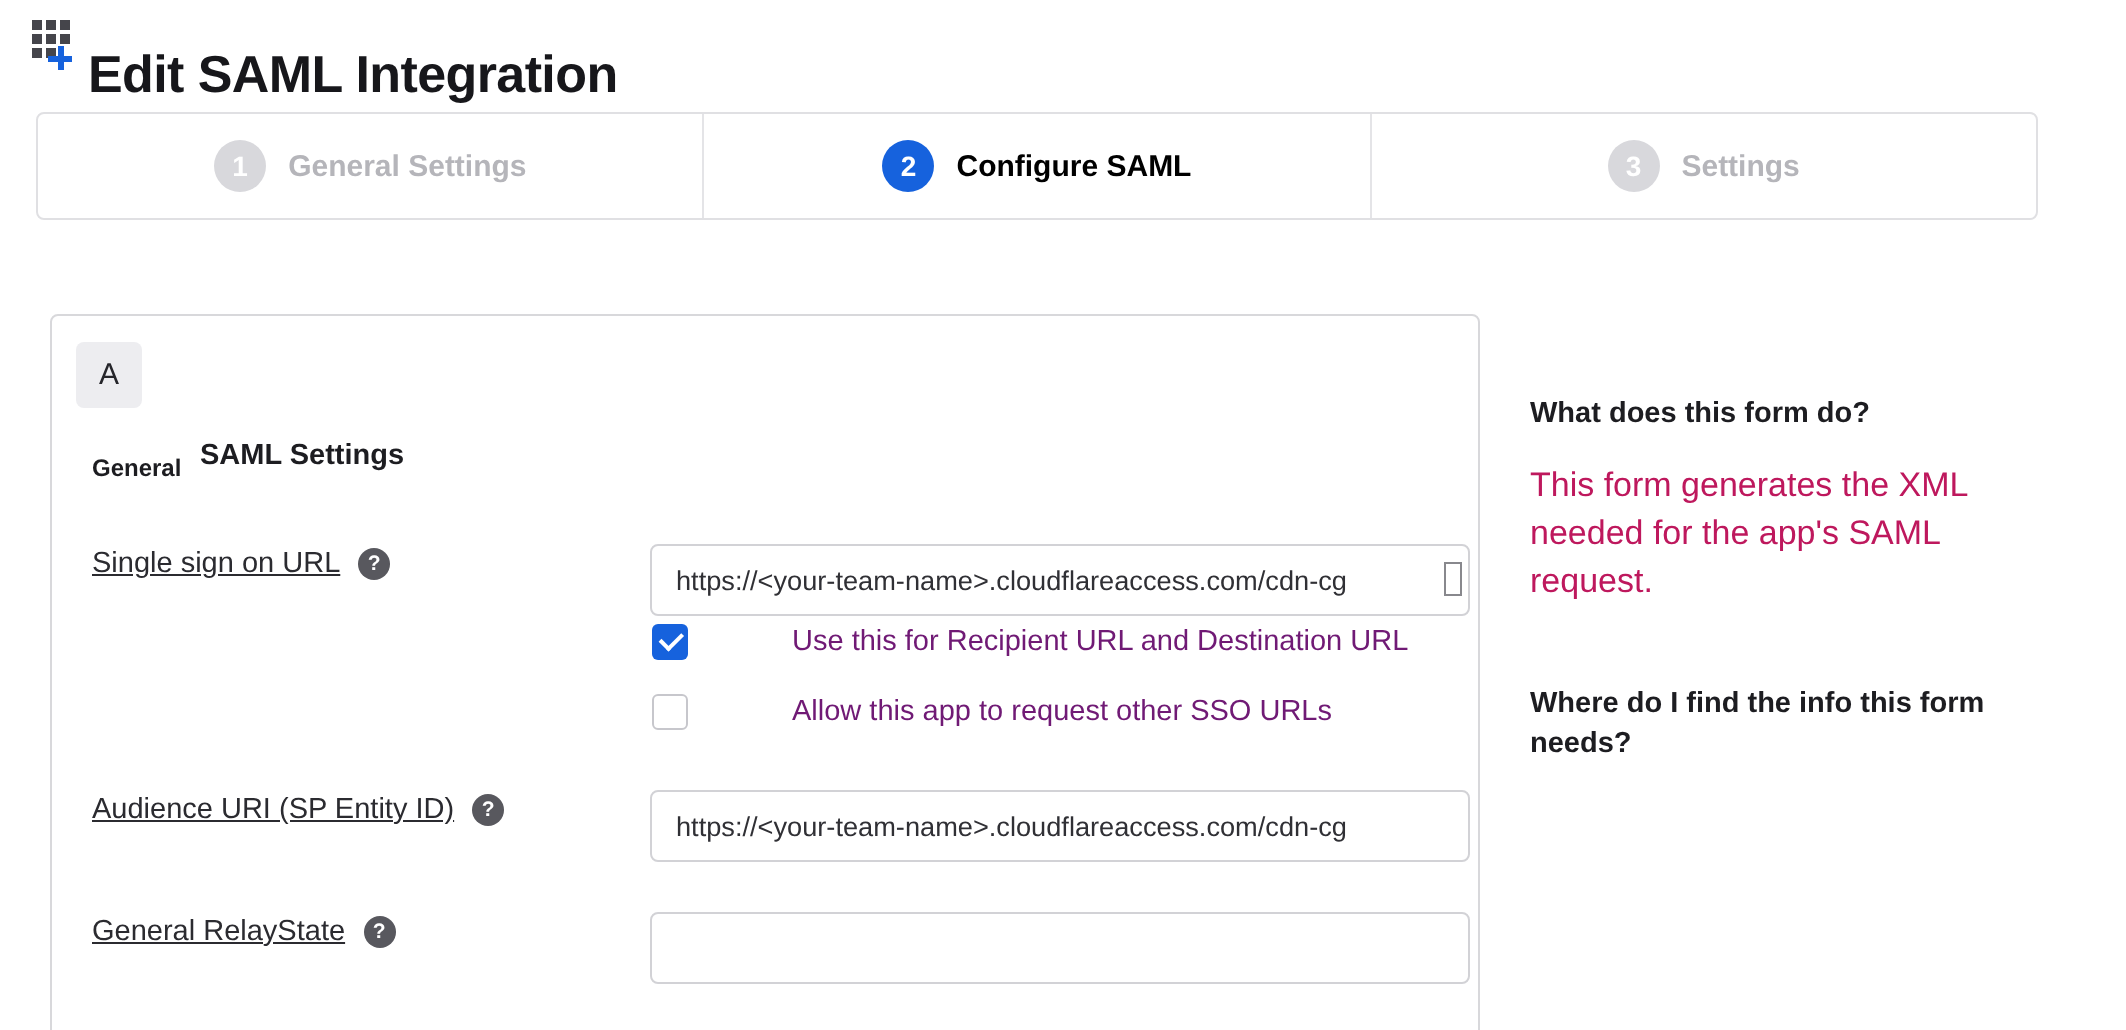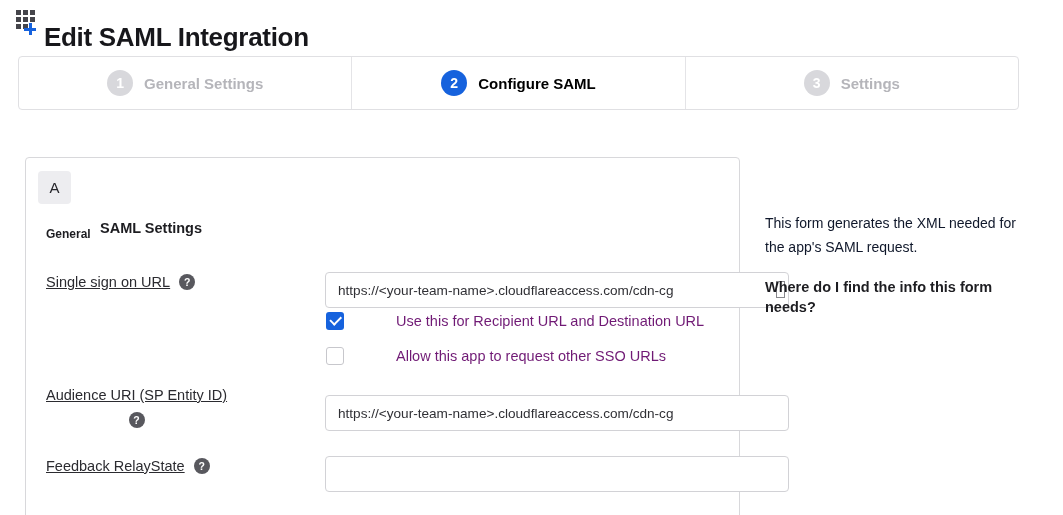--- a/index.html
+++ b/index.html
@@ -64,21 +64,21 @@
   .field-row { position: absolute; left: 20px; display: flex; align-items: center; gap: 9px; }
   .field-label { font-size: 14.5px; color: #2b2b30; text-decoration: underline; }
   .help-icon {
     width: 16px; height: 16px; border-radius: 50%;
     background: #58585e; color: #fff;
     font-size: 10.5px; font-weight: 700;
     display: flex; align-items: center; justify-content: center;
     cursor: pointer;
   }
 
-  .input-wrap { position: absolute; left: 299px; width: 464px; height: 36px; }
+  .input-wrap { position: absolute; left: 299px; width: 410px; height: 36px; }
   .text-input {
     width: 100%; height: 100%;
     border: 1px solid #d2d2d6; border-radius: 4px;
     padding: 0 12px; font-size: 13.6px; color: #303035;
     font-family: "Liberation Sans", sans-serif;
     background: #fff; outline: none;
   }
   .text-cursor {
     position: absolute; right: 4px; top: 9px;
     width: 9px; height: 17px;
@@ -95,23 +95,23 @@
     transform: rotate(-45deg);
   }
   .checkbox.unchecked { background: #fff; border: 1.5px solid #c7c7cc; }
   .check-label { font-size: 14.5px; color: #701a75; margin-left: 40px; }
 
   .helper-text { position: absolute; left: 300px; top: 338px; font-size: 14px; color: #70707a; }
 
   
   .side-panel { position: absolute; left: 765px; top: 197px; width: 252px; }
   .side-heading { font-size: 14.5px; font-weight: 700; color: #1d1d21; line-height: 20px; margin: 0; }
-  .side-body { font-size: 14px; color: #0f172a; line-height: 24px; margin: 0; }
+  .side-body { font-size: 17px; color: #be185d; line-height: 24px; margin: 0; }
   .side-body.first { margin-top: 14px; }
-  .side-heading.second { margin-top: 18px; }
+  .side-heading.second { margin-top: 39px; }
   .side-body.second { margin-top: 11px; }
 </style>
 </head>
 <body>
 
 <div class="app-icon">
   <div class="grid-squares">
     <i></i>
       <i></i>
       <i></i>
@@ -159,34 +159,35 @@
 
   <div class="check-row" style="top: 154px;">
     <span class="checkbox checked"></span>
     <span class="check-label">Use this for Recipient URL and Destination URL</span>
   </div>
   <div class="check-row" style="top: 189px;">
     <span class="checkbox unchecked"></span>
     <span class="check-label">Allow this app to request other SSO URLs</span>
   </div>
 
-  <div class="field-row" style="top: 229px; flex-direction: column;">
+  <div class="field-row" style="top: 239px;">
     <span class="field-label">Audience URI (SP Entity ID)</span>
     <span class="help-icon">?</span>
   </div>
   <div class="input-wrap" style="top: 237px;">
     <input class="text-input" type="text" value="https://&lt;your-team-name&gt;.cloudflareaccess.com/cdn-cg" style="">
   </div>
 
   <div class="field-row" style="top: 300px;">
-    <span class="field-label">Feedback RelayState</span>
+    <span class="field-label">General RelayState</span>
     <span class="help-icon">?</span>
   </div>
   <div class="input-wrap" style="top: 298px;">
     <input class="text-input" type="text" value="" style="">
   </div>
 
 </div>
 
 <div class="side-panel">
+  <p class="side-heading">What does this form do?</p>
   <p class="side-body first">This form generates the XML needed for the app's SAML request.</p>
   <p class="side-heading second">Where do I find the info this form needs?</p>
 </div>
 
 </body></html>

